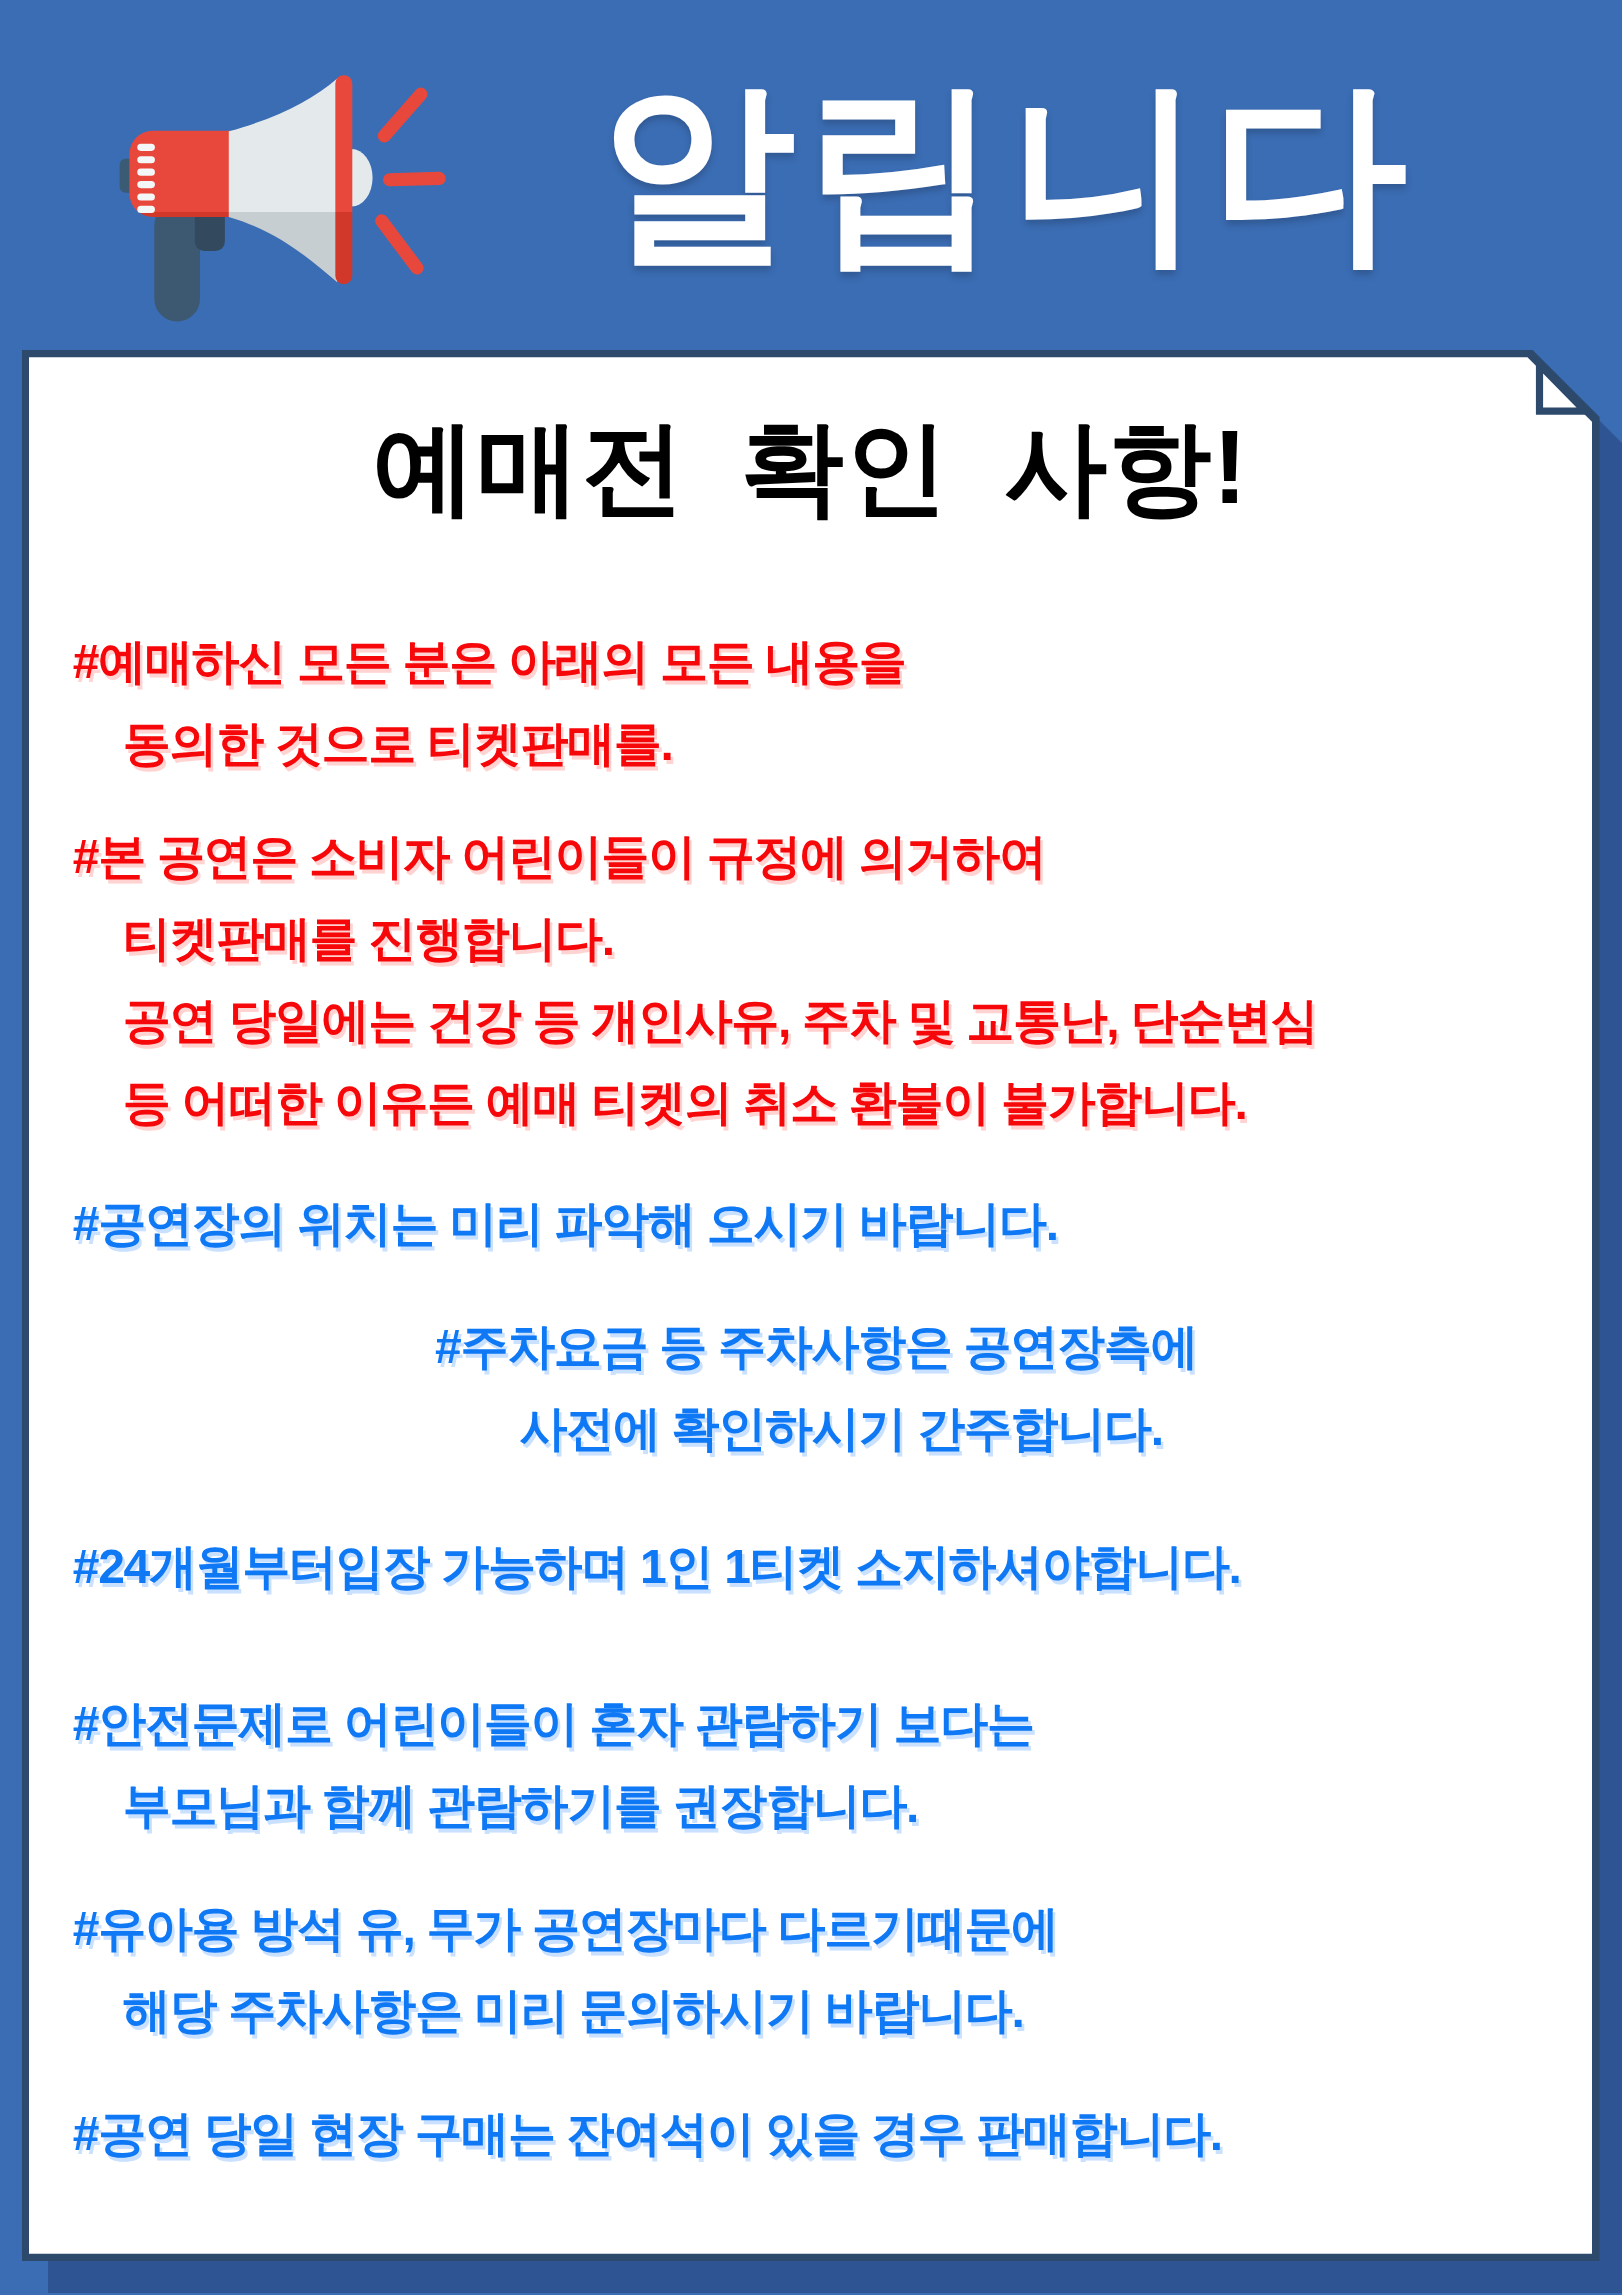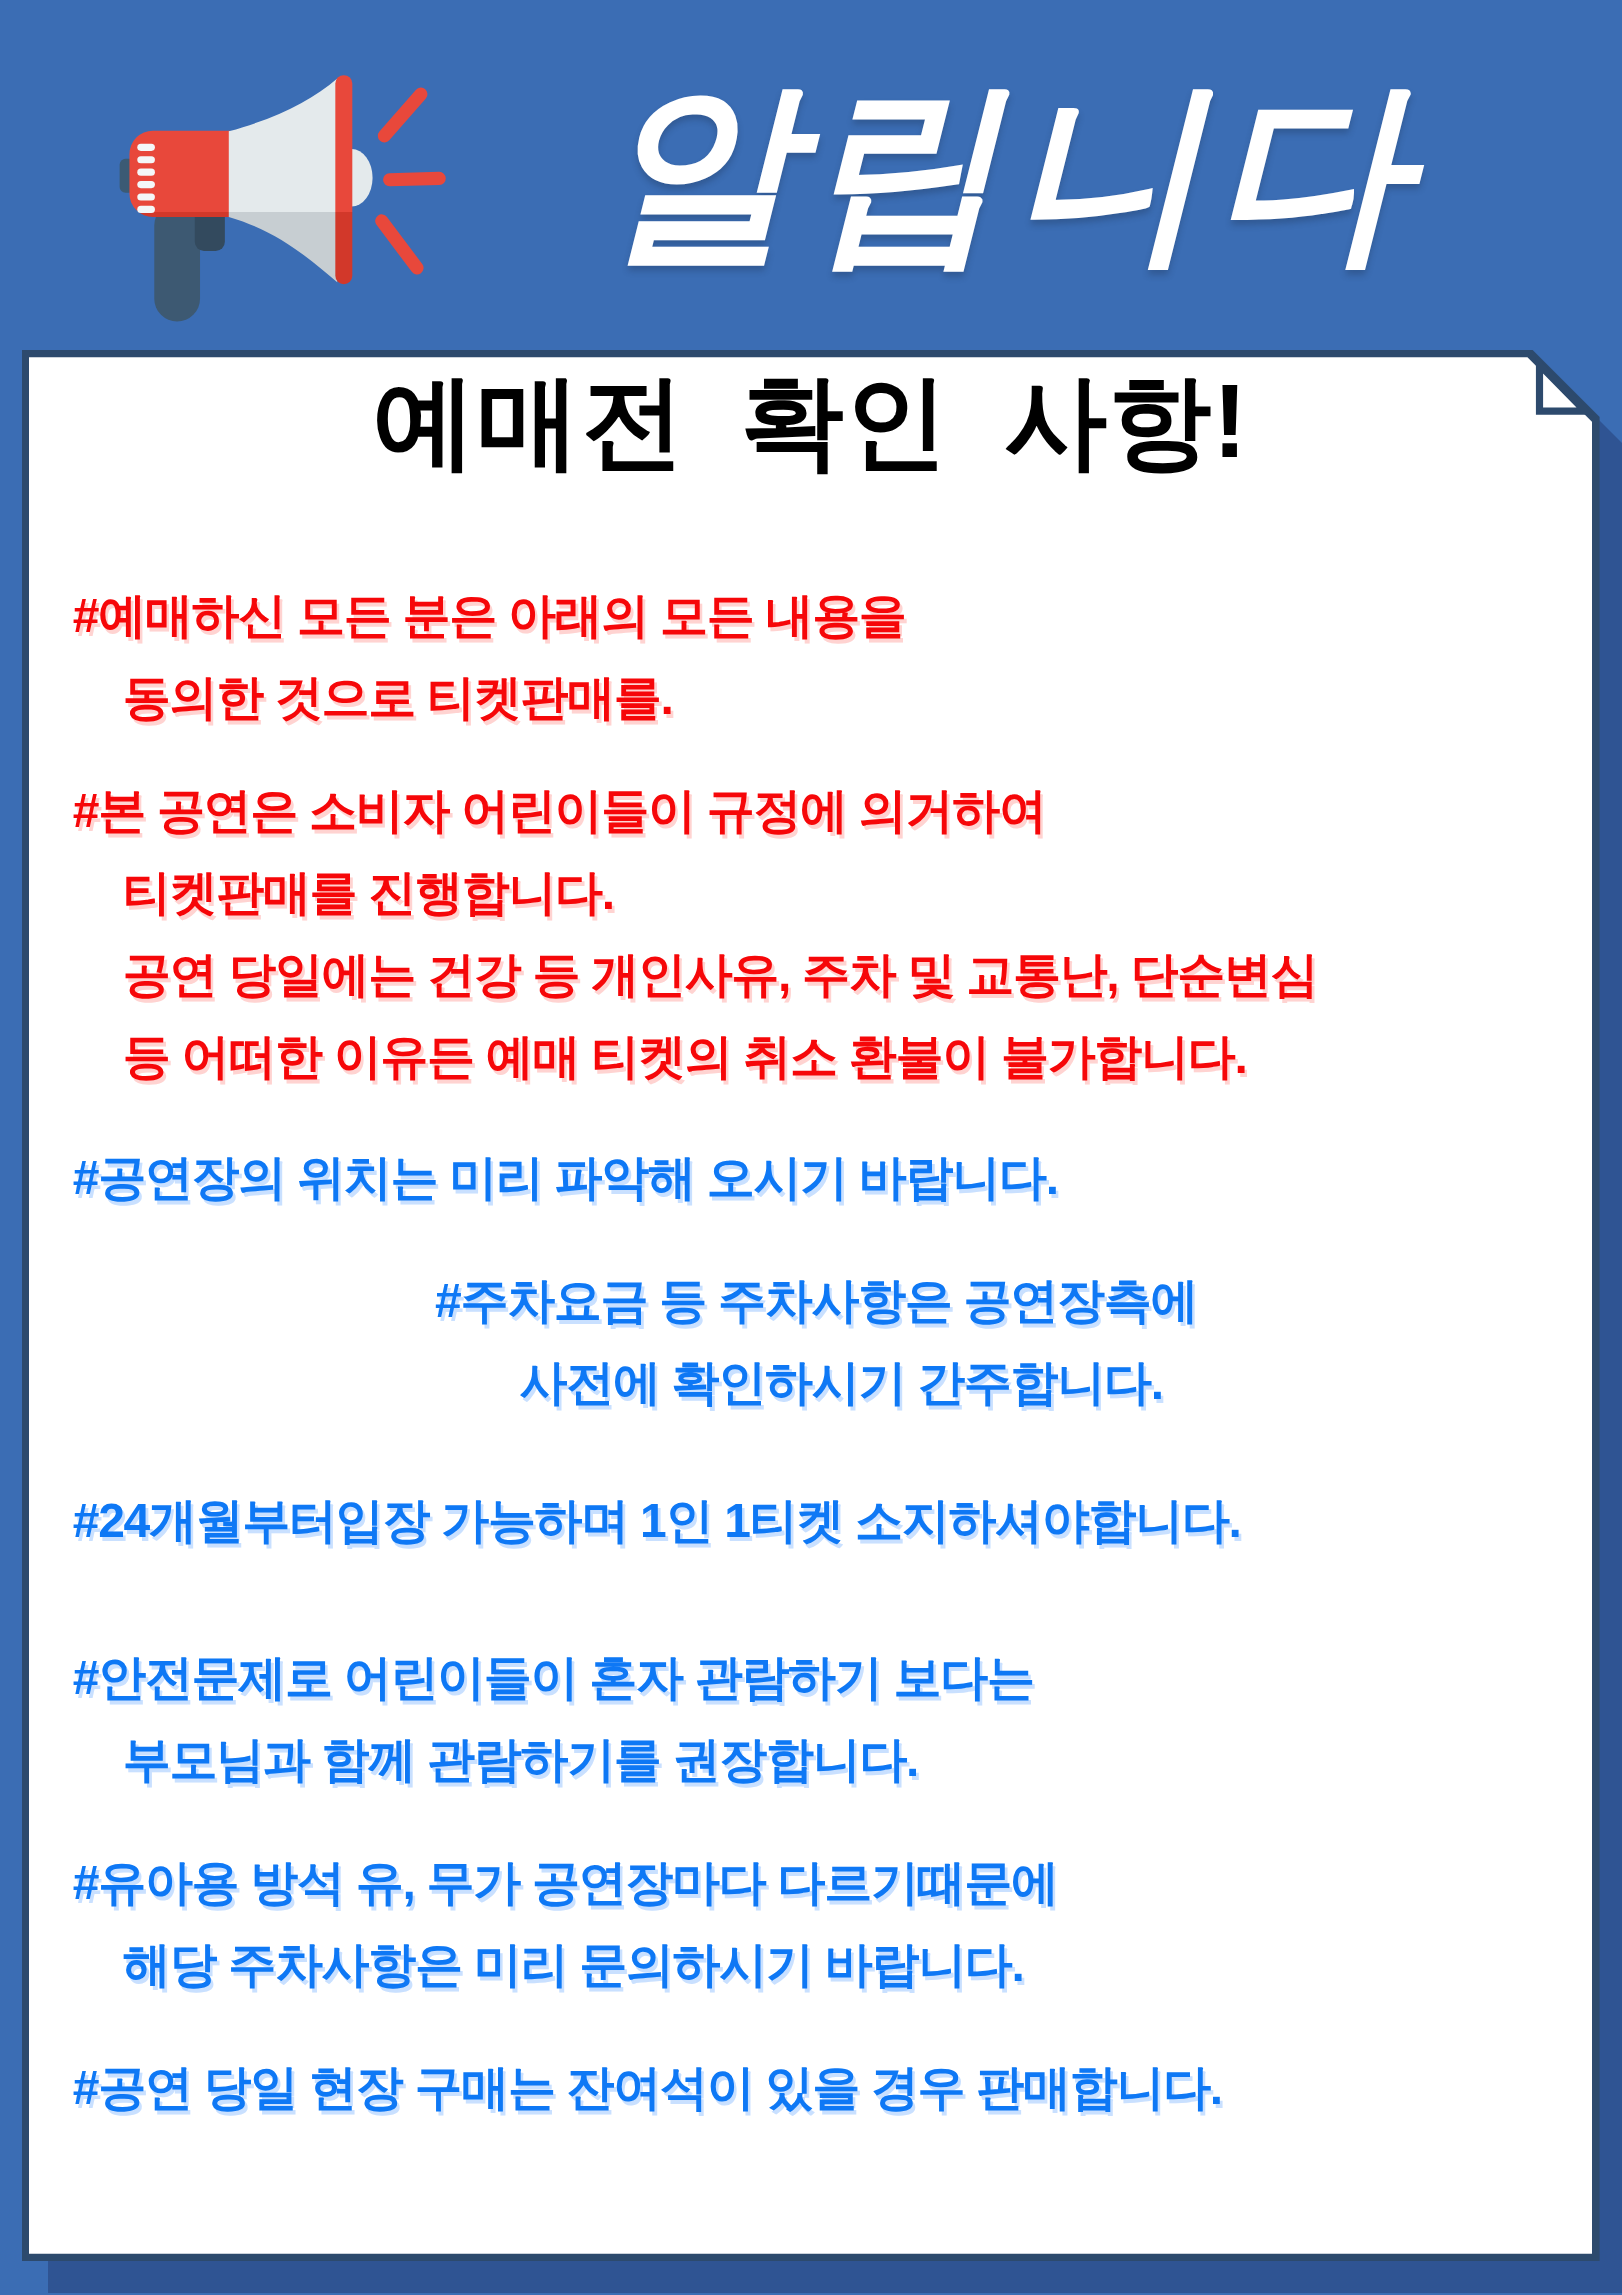--- a/index.html
+++ b/index.html
@@ -6,21 +6,21 @@
   body { font-family:"Liberation Sans", sans-serif; }
 
   .poster {
     position:relative;
     width:1623px; height:2295px;
     background: var(--bg, #3b6db4);
     overflow:hidden;
   }
 
   
-  .header { position:absolute; left:0; top:0; width:1623px; height:350px;font-style:italic; }
+  .header { position:absolute; left:0; top:0; width:1623px; height:350px; }
 
   .megaphone { position:absolute; left:85px; top:39px; width:366px; height:301px; }
 
   .header-title {
     position:absolute; left:484px; top:19.6px; width:1047px; height:308px;
     display:flex; align-items:center; justify-content:center;
     font-size:196px; font-weight:900; color:#ffffff;
     letter-spacing:7.9px; white-space:nowrap;
     text-shadow:0 4.6px 6.5px rgba(25,45,75,0.30);
   }
@@ -35,21 +35,21 @@
   
   .card {
     position:absolute; left:21.6px; top:350px; width:1578px; height:1911px;
     background: var(--navy, #2d4a6d);
     clip-path: polygon(0 0, calc(100% - 67px) 0, 100% 67px, 100% 100%, 0 100%);
   }
   .card-inner {
     position:absolute; left:7.2px; top:7.2px; right:7.2px; bottom:7.2px;
     background:#ffffff;
     clip-path: polygon(0 0, calc(100% - 65px) 0, 100% 65px, 100% 100%, 0 100%);
-    box-sizing:border-box;
+    padding-top:46px; box-sizing:border-box;
   }
   .fold { position:absolute; left:1505px; top:6.5px; width:72px; height:62px; }
 
   
   .notice-title {
     margin:0 39px; text-align:center;
     font-size:103px; line-height:130px; font-weight:900;
     letter-spacing:1.3px; word-spacing:25px; color:#000000;
     white-space:nowrap;
   }

